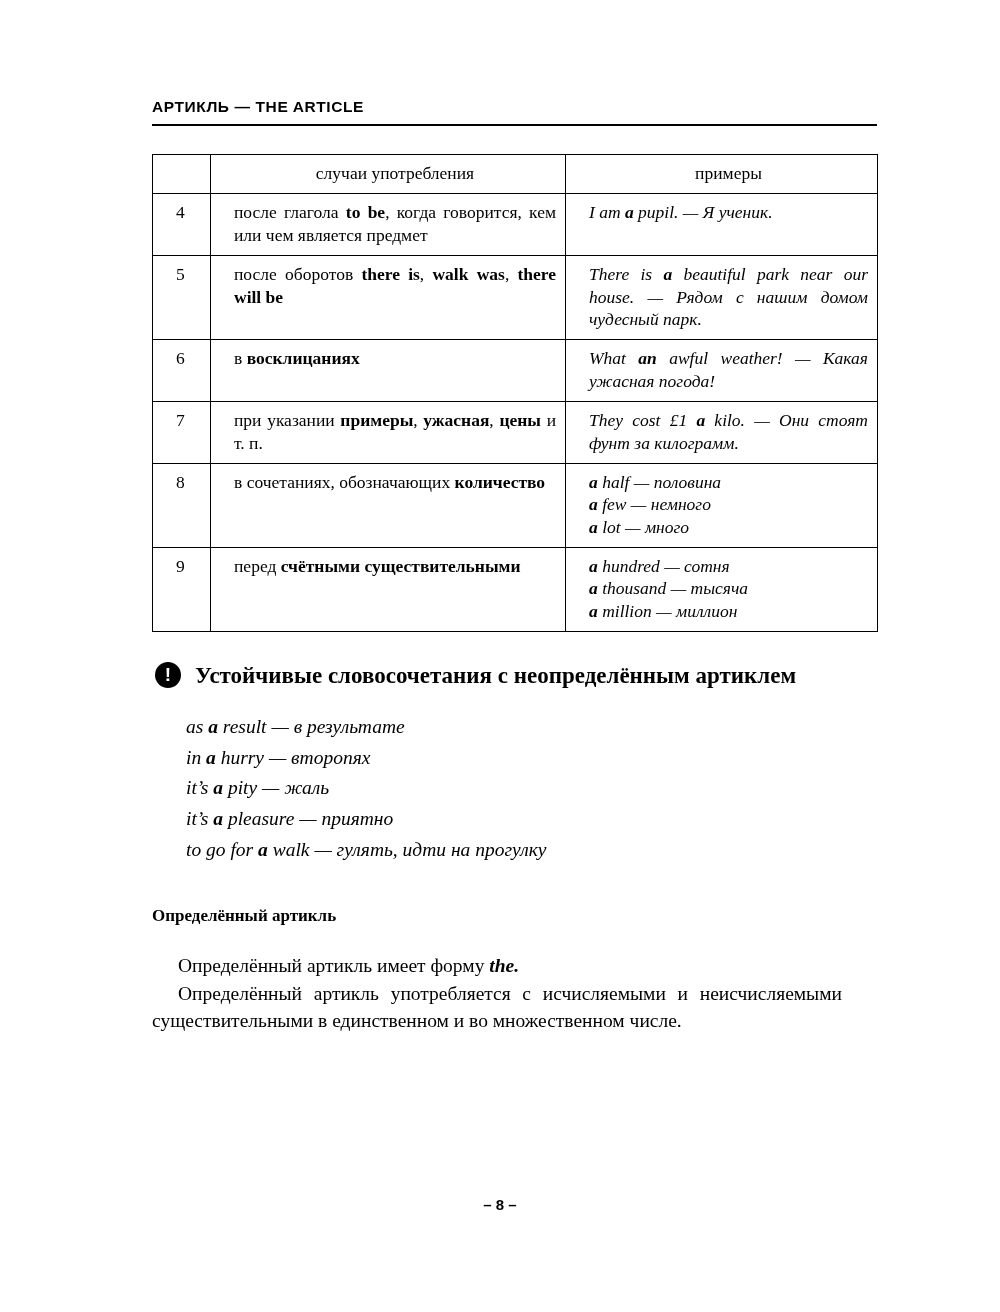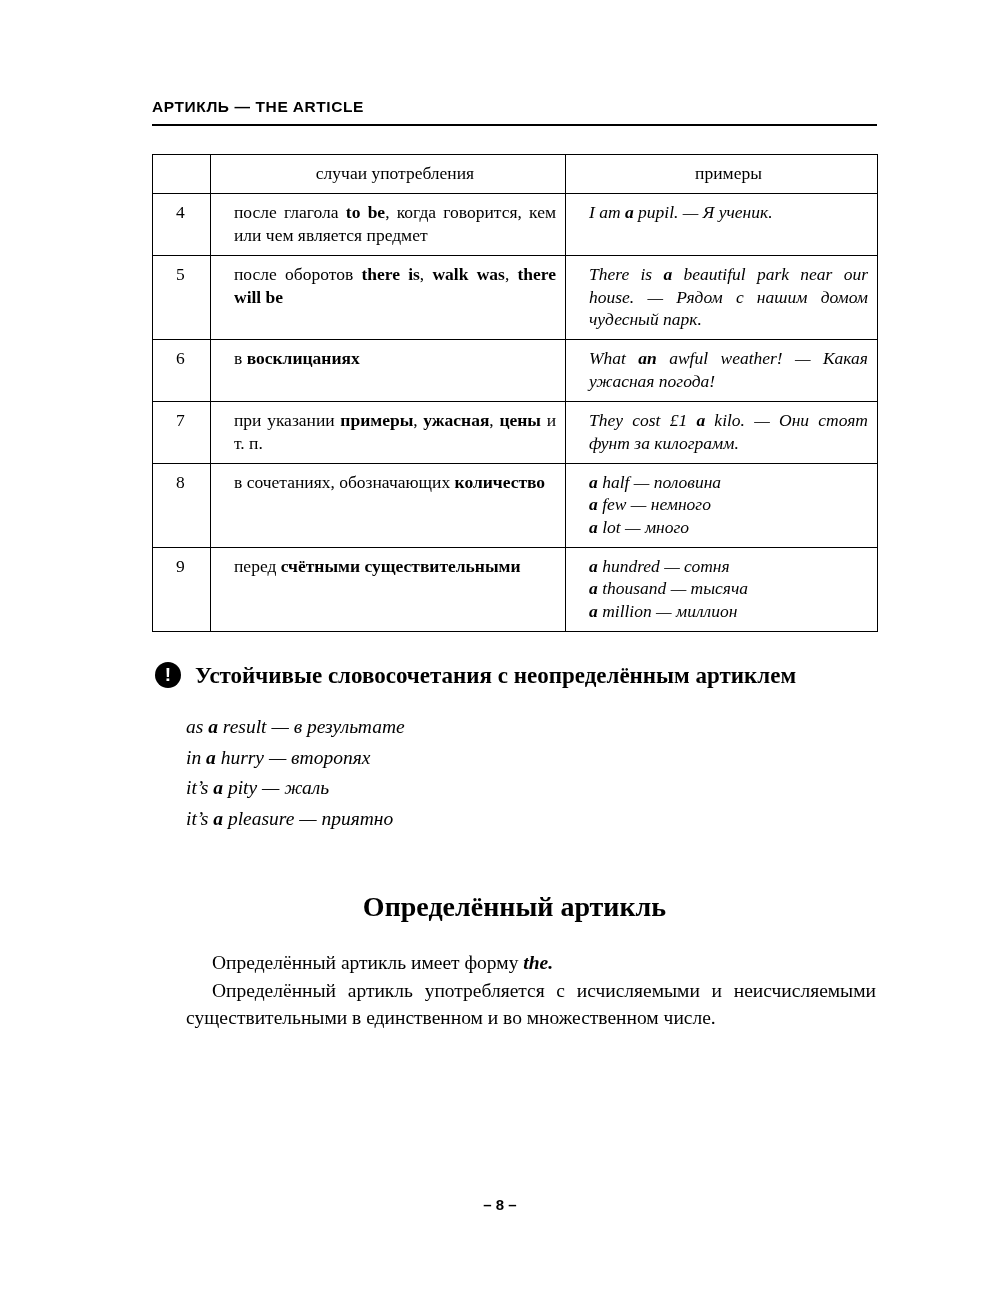--- a/index.html
+++ b/index.html
@@ -113,34 +113,32 @@
     margin-top: 18px;
     margin-left: 34px;
     font-size: 19.5px;
     line-height: 1.58;
     font-style: italic;
   }
   .phrases div .b { font-weight: bold; font-style: italic; }
 
   
   .section-title {
-    text-align: center;
-    font-size: 28px;
-    font-weight: bold;
-    margin-top: 56px;
+    font-size: 17px;
+    font-weight: bold;
+    margin-top: 40px;
     margin-bottom: 26px;
   }
 
   
   .para {
     font-size: 19.5px;
     line-height: 1.42;
     text-align: justify;
     text-justify: inter-word;
-    margin-left: 34px;
     width: 690px;
     text-indent: 26px;
   }
   .para i { font-style: italic; font-weight: bold; }
 
   .folio {
     position: absolute;
     left: 0;
     top: 1196px;
     width: 1000px;
@@ -209,20 +207,21 @@
     <div class="callout">
       <div class="excl-icon">!</div>
       <div class="callout-title">Устойчивые словосочетания с неопределённым артиклем</div>
     </div>
 
     <div class="phrases" id="phrase-list">
         <div>as <span class="b">a</span> result — в результате</div>
         <div>in <span class="b">a</span> hurry — второпях</div>
         <div>it’s <span class="b">a</span> pity — жаль</div>
         <div>it’s <span class="b">a</span> pleasure — приятно</div>
+        <div>to go for <span class="b">a</span> walk — гулять, идти на прогулку</div>
       </div>
 
     <div class="section-title">Определённый артикль</div>
 
     <div class="para" id="para-0">Определённый артикль имеет форму <i>the.</i></div>
     <div class="para" id="para-1">Определённый артикль употребляется с исчисляемыми и неисчисляемыми существительными в единственном и во множественном числе.</div>
 
   </div>
 
   <div class="folio">– 8 –</div>

